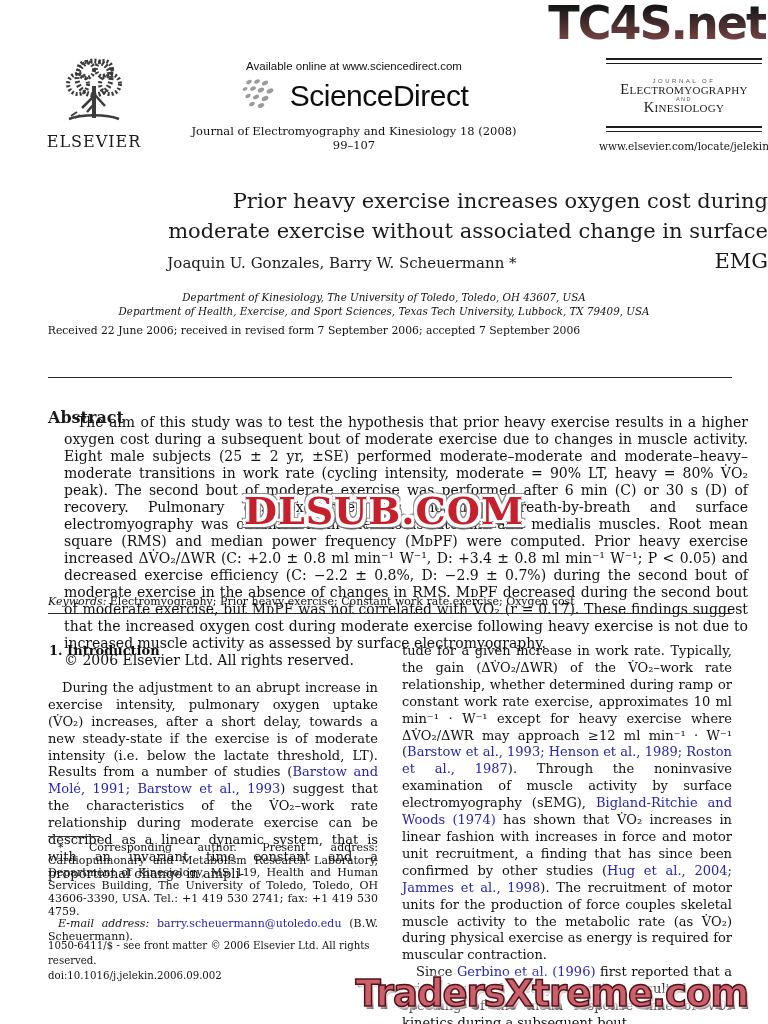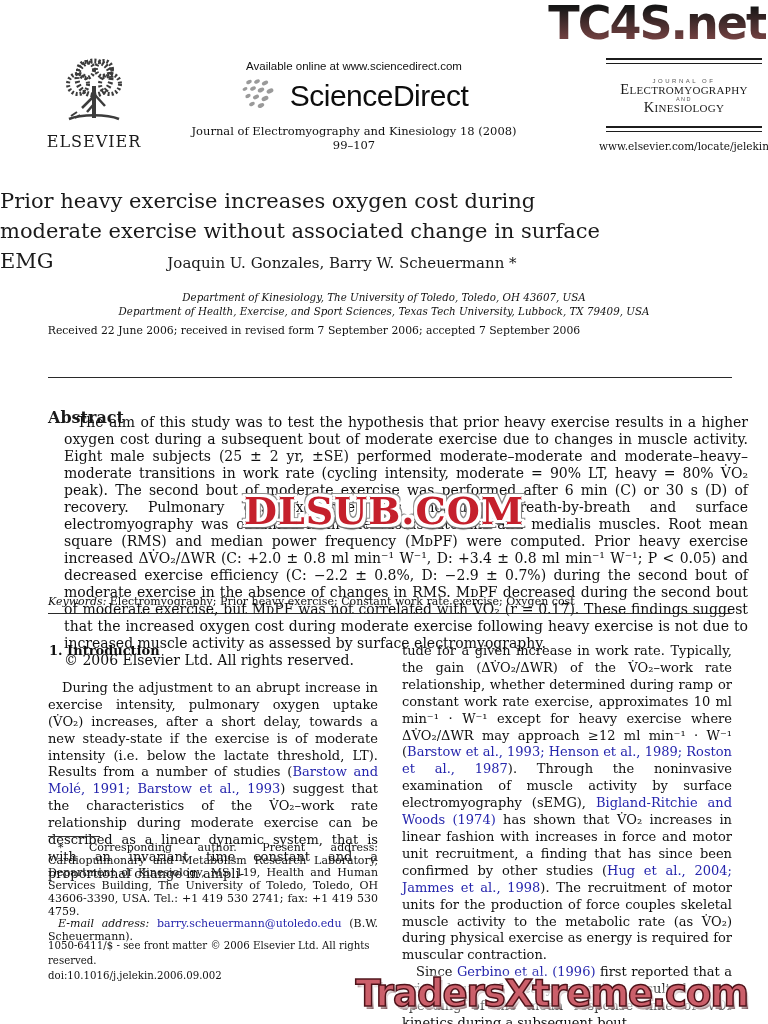--- a/index.html
+++ b/index.html
@@ -46,21 +46,21 @@
   .jref{font-size:11.5px;margin-top:11px;color:#111;}
   .jlogo{position:absolute;left:606px;top:58px;width:156px;text-align:center;}
   .dblrule{height:3px;border-top:2px solid #1c1c1c;border-bottom:1px solid #1c1c1c;}
   .jlogo .l1{font-family:"Liberation Sans",sans-serif;font-size:6px;letter-spacing:2.5px;color:#555;margin-top:14px;}
   .jlogo .l2,.jlogo .l4{font-family:Liberation Serif, serif;font-size:11px;letter-spacing:0.3px;color:#1a1a1a;line-height:11px;}
   .jlogo .l2::first-letter,.jlogo .l4::first-letter{font-size:14.5px;}
   .jlogo .l3{font-family:"Liberation Sans",sans-serif;font-size:5.5px;letter-spacing:1.5px;color:#555;line-height:6px;}
   .jlogo .rule2{margin-top:12px;}
   .jurl{position:absolute;left:596px;top:140px;width:176px;text-align:center;font-size:10.5px;color:#111;}
   
-  .title{position:absolute;left:0;top:186px;width:768px;text-align:left;font-size:21px;line-height:30px;}
+  .title{position:absolute;left:0;top:186px;width:768px;text-align:right;font-size:21px;line-height:30px;}
   .title .inner{display:inline-block;max-width:612px;}
   .authors{position:absolute;left:0;top:254px;width:684px;text-align:center;font-size:15px;}
   .affils{position:absolute;left:0;top:291px;width:768px;text-align:center;font-style:italic;font-size:10.3px;line-height:13.5px;color:#111;}
   .received{position:absolute;left:0;top:324px;width:628px;text-align:center;font-size:10.8px;color:#111;}
   
   .rule{position:absolute;left:48px;width:684px;border-top:1px solid #2a2a2a;}
   
   .abs-head{position:absolute;left:48px;top:408px;font-size:16px;font-weight:bold;}
   .abs-body{position:absolute;left:48px;top:414px;width:684px;font-size:14px;line-height:17px;text-align:justify;color:#0f0f0f;margin-left:16px;}
   .abs-body p{margin:0;}

